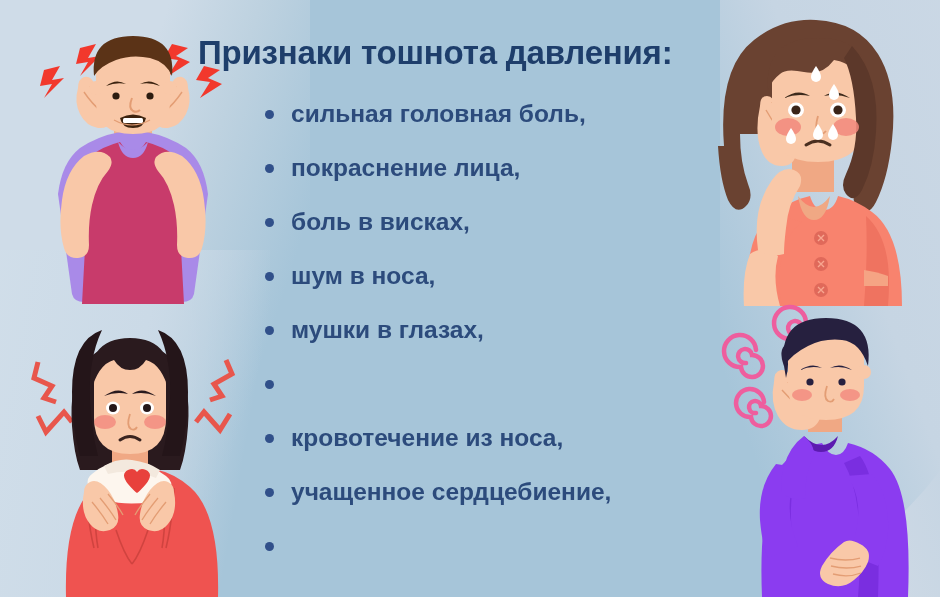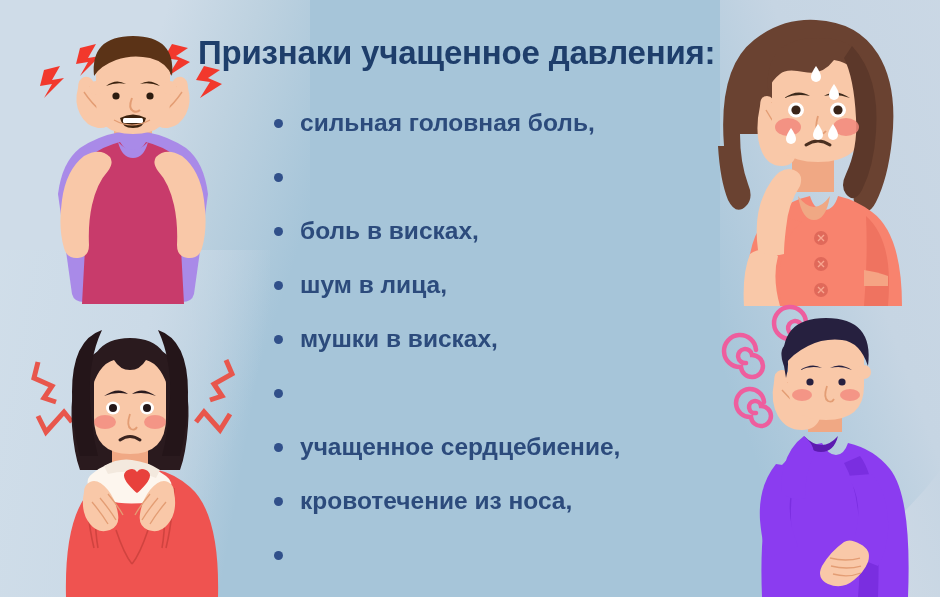--- a/index.html
+++ b/index.html
@@ -63,21 +63,21 @@
     font-size: 33px;
     font-weight: bold;
     color: #1e3e6b;
     letter-spacing: -0.2px;
     white-space: nowrap;
   }
   .symptom-list {
     position: absolute;
     left: 262px;
     top: 92px;
-    margin: 10px;
+    margin: 1px;
     padding: 0;
     list-style: none;
   }
   .symptom-item {
     position: relative;
     height: 54px;
     line-height: 42px;
     padding-left: 28px;
     font-size: 24.5px;
     font-weight: bold;
@@ -353,51 +353,52 @@
       <circle cx="110" cy="86" r="3.6" fill="#26203f"></circle>
       <circle cx="142" cy="86" r="3.6" fill="#26203f"></circle>
 
       <ellipse cx="102" cy="99" rx="10" ry="6" fill="#f2887d" opacity="0.8"></ellipse>
       <ellipse cx="150" cy="99" rx="10" ry="6" fill="#f2887d" opacity="0.8"></ellipse>
 
       <path d="M127 90 q-4 12 1 15 q4 2 6 -2" fill="none" stroke="#e39d74" stroke-width="1.8"></path>
     </svg>
   </div>
 
-  <div class="title">Признаки учащенное давления:</div>
+  <div class="title">Признаки тошнота давления:</div>
 
   <ul class="symptom-list">
     <li class="symptom-item">
       <span class="dot"></span>
       <span>сильная головная боль,</span>
     </li>
     <li class="symptom-item">
       <span class="dot"></span>
+      <span>покраснение лица,</span>
     </li>
     <li class="symptom-item">
       <span class="dot"></span>
       <span>боль в висках,</span>
     </li>
     <li class="symptom-item">
       <span class="dot"></span>
-      <span>шум в лица,</span>
-    </li>
-    <li class="symptom-item">
-      <span class="dot"></span>
-      <span>мушки в висках,</span>
-    </li>
-    <li class="symptom-item">
-      <span class="dot"></span>
+      <span>шум в носа,</span>
+    </li>
+    <li class="symptom-item">
+      <span class="dot"></span>
+      <span>мушки в глазах,</span>
+    </li>
+    <li class="symptom-item">
+      <span class="dot"></span>
+    </li>
+    <li class="symptom-item">
+      <span class="dot"></span>
+      <span>кровотечение из носа,</span>
     </li>
     <li class="symptom-item">
       <span class="dot"></span>
       <span>учащенное сердцебиение,</span>
     </li>
     <li class="symptom-item">
       <span class="dot"></span>
-      <span>кровотечение из носа,</span>
-    </li>
-    <li class="symptom-item">
-      <span class="dot"></span>
     </li>
   </ul>
 
 </div>
 
 </body></html>

